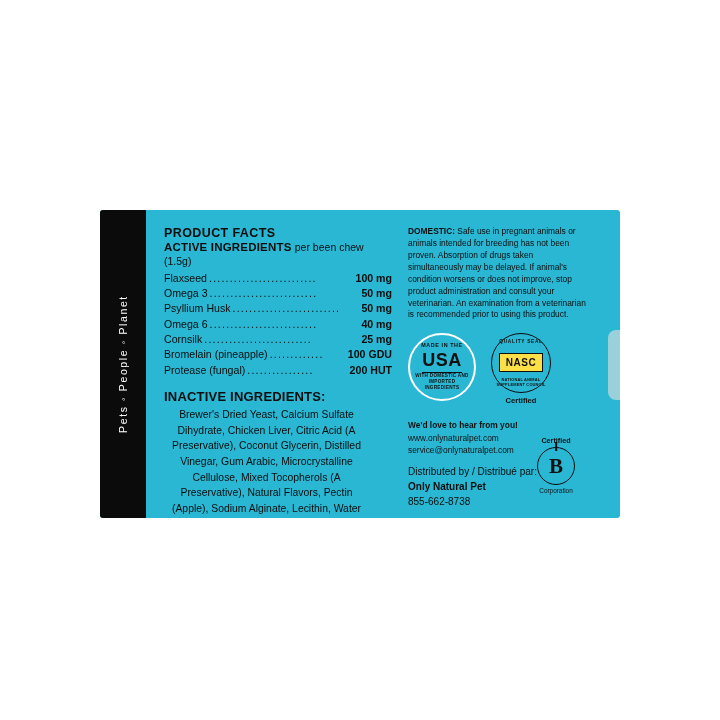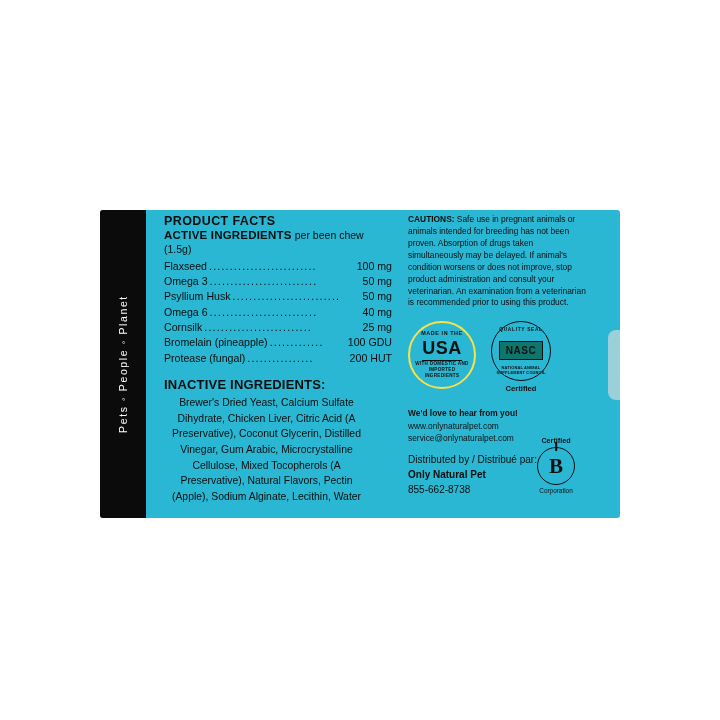--- a/index.html
+++ b/index.html
@@ -61,21 +61,21 @@
     white-space: nowrap;
     color: #ffffff;
     font-size: 10.5px;
     letter-spacing: 1.6px;
     font-family: "Liberation Sans", sans-serif;
   }
 
   .content {
     flex: 1 1 auto;
     position: relative;
-    padding: 4px 14px 10px 18px;
+    padding: 16px 14px 10px 18px;
     display: flex;
     color: #111111;
   }
 
   .col-left {
     width: 228px;
     flex: 0 0 228px;
     padding-right: 8px;
   }
 
@@ -124,21 +124,21 @@
   .ing-name { flex: 0 0 auto; }
   .leader {
     flex: 1 1 auto;
     margin: 0 2px;
     overflow: hidden;
     letter-spacing: 1.2px;
     color: #0d0d0d;
     font-size: 10.6px;
     white-space: nowrap;
   }
-  .ing-amt { flex: 0 0 auto; text-align: right; }
+  .ing-amt { flex: 0 0 auto; text-align: right; font-weight: bold; }
 
   h2.inactive-title {
     margin: 11px 0 3px 0;
     font-size: 13px;
     font-weight: bold;
     letter-spacing: .2px;
     color: #0d0d0d;
   }
 
   p.inactive-body {
@@ -164,21 +164,21 @@
     display: flex;
     align-items: flex-start;
     gap: 14px;
   }
 
   
   .usa-seal {
     width: 64px;
     height: 64px;
     border-radius: 50%;
-    border: 2px solid #fde047;
+    border: 2px solid #ffffff;
     position: relative;
     flex: 0 0 64px;
     background: transparent;
   }
   .usa-seal .usa-top {
     position: absolute;
     top: 7px;
     left: 0;
     right: 0;
     text-align: center;
@@ -237,21 +237,21 @@
     font-size: 4.8px;
     letter-spacing: .7px;
     font-weight: bold;
   }
   .nasc-box {
     position: absolute;
     top: 19px;
     left: 7px;
     right: 7px;
     height: 17px;
-    background: #0f766e;
+    background: #fde047;
     border: 1.2px solid #0d0d0d;
     display: flex;
     align-items: center;
     justify-content: center;
     font-size: 10px;
     font-weight: bold;
     letter-spacing: .5px;
   }
   .nasc-bottom {
     position: absolute;
@@ -393,21 +393,21 @@
         </ul>
 
         <h2 class="inactive-title">INACTIVE INGREDIENTS:</h2>
         <p class="inactive-body">Brewer's Dried Yeast, Calcium Sulfate Dihydrate, Chicken Liver, Citric Acid (A Preservative), Coconut Glycerin, Distilled Vinegar, Gum Arabic, Microcrystalline Cellulose, Mixed Tocopherols (A Preservative), Natural Flavors, Pectin (Apple), Sodium Alginate, Lecithin, Water</p>
       </div>
 
       <div class="col-right">
         <div class="right-stack">
 
           <div class="cautions">
-            <b>CAUTIONS:</b><span> Safe use in pregnant animals or animals intended for breeding has not been proven.  Absorption of drugs taken simultaneously may be delayed.  If animal's condition worsens or does not improve, stop product administration and consult your veterinarian. An examination from a veterinarian is recommended prior to using this product.</span>
+            <b>DOMESTIC:</b><span> Safe use in pregnant animals or animals intended for breeding has not been proven.  Absorption of drugs taken simultaneously may be delayed.  If animal's condition worsens or does not improve, stop product administration and consult your veterinarian. An examination from a veterinarian is recommended prior to using this product.</span>
           </div>
 
           <div class="badges">
 
             <div class="usa-seal">
               <div class="usa-top">MADE IN THE</div>
               <div class="usa-main">USA</div>
               <div class="usa-rule"></div>
               <div class="usa-bottom">WITH DOMESTIC AND IMPORTED INGREDIENTS</div>
             </div>

